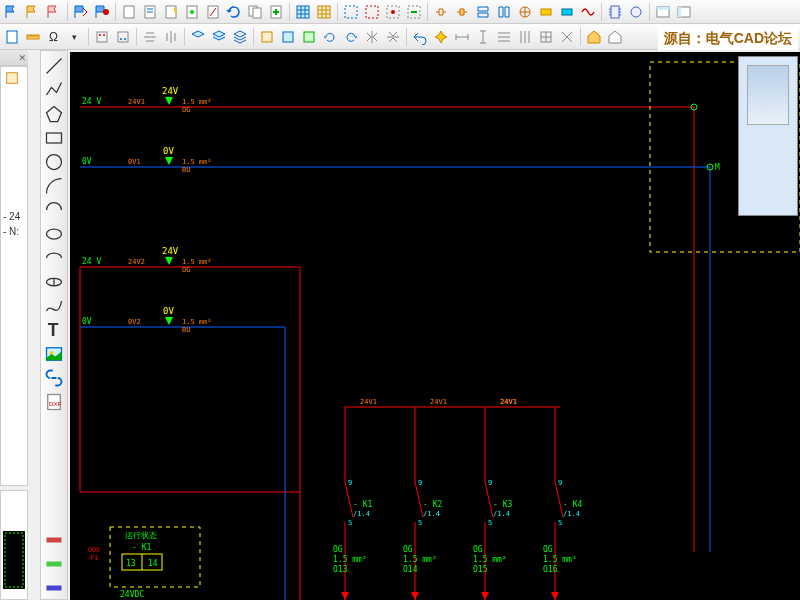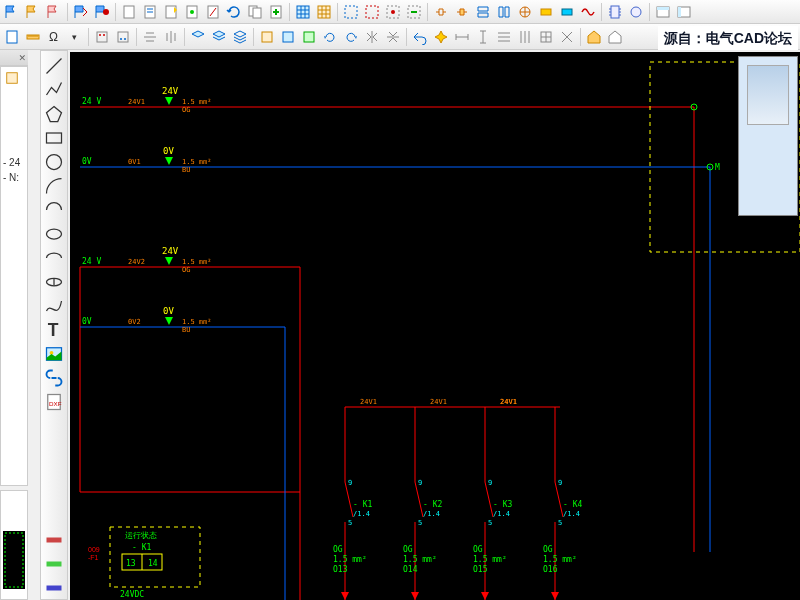--- a/index.html
+++ b/index.html
@@ -2,21 +2,21 @@
 <html><head>
 <meta charset="utf-8">
 <style>
 *{margin:0;padding:0;box-sizing:border-box;font-family:Arial,sans-serif}
 body{width:800px;height:600px;overflow:hidden;background:#f0f0f0;position:relative}
 .toolbar{height:24px;background:linear-gradient(#fdfdfd,#e8e8e8);border-bottom:1px solid #ccc;display:flex;align-items:center;padding:0 2px;gap:1px}
 .toolbar.tb2{height:26px}
 .tbtn{width:20px;height:20px;display:flex;align-items:center;justify-content:center;cursor:pointer;border:1px solid transparent;border-radius:2px}
 .tbtn svg{width:16px;height:16px}
 .tsep{width:1px;height:18px;background:#ccc;margin:0 2px}
-.watermark{position:absolute;right:2px;top:26px;height:24px;line-height:24px;font-size:14px;color:#0f172a;font-weight:bold;background:#fff;padding:0 6px;z-index:10}
+.watermark{position:absolute;right:2px;top:26px;height:24px;line-height:24px;font-size:14px;color:#a16207;font-weight:bold;background:#fff;padding:0 6px;z-index:10}
 .panel-header{height:16px;background:linear-gradient(#e8e8e8,#d8d8d8);border-bottom:1px solid #ccc;display:flex;align-items:center;justify-content:flex-end;padding-right:2px;font-size:9px;color:#666}
 .tree-area{position:absolute;left:0;top:66px;width:28px;height:420px;background:#fff;border:1px solid #ccc;overflow:hidden;font-size:10px}
 .tree-item{padding:2px;white-space:nowrap;color:#333}
 .tree-bot{position:absolute;left:0;top:490px;width:28px;height:110px;background:#fff;border:1px solid #ccc}
 .draw-toolbar{position:absolute;left:40px;top:50px;width:28px;height:550px;background:linear-gradient(90deg,#fdfdfd,#e8e8e8);border:1px solid #ccc;display:flex;flex-direction:column;align-items:center;padding-top:4px;gap:2px}
 .dbtn{width:22px;height:22px;display:flex;align-items:center;justify-content:center;cursor:pointer;border:1px solid transparent;border-radius:2px}
 .canvas{position:absolute;left:70px;top:52px;width:730px;height:548px;background:#000;overflow:hidden}
 .wire-red{stroke:#ff0000;stroke-width:1;fill:none}
 .wire-blue{stroke:#0060ff;stroke-width:1;fill:none}
 .wire-dash{stroke:#ffff00;stroke-width:1;fill:none;stroke-dasharray:4 4}
@@ -372,21 +372,21 @@
 
 <div class="watermark">源自：电气CAD论坛</div>
 
 <div class="panel-header" style="position:absolute;left:0;top:50px;width:28px">
   <span>✕</span>
 </div>
 <div class="tree-area">
   <div style="padding:4px"><svg width="14" height="14" viewBox="0 0 16 16">
         <rect x="2" y="2" width="12" height="12" fill="#fec" stroke="#c80"></rect>
       </svg></div>
-  <div class="tree-item" style="margin-top:64px">- 24</div>
+  <div class="tree-item" style="margin-top:118px">- 24</div>
   <div class="tree-item">- N:</div>
 </div>
 <div class="tree-bot">
   <svg width="26" height="100" viewBox="0 0 26 100">
       <rect x="2" y="40" width="22" height="58" fill="#000"></rect>
       <rect x="4" y="42" width="18" height="54" fill="none" stroke="#0f0" stroke-dasharray="2 2"></rect>
     </svg>
 </div>
 
 <div class="draw-toolbar">

